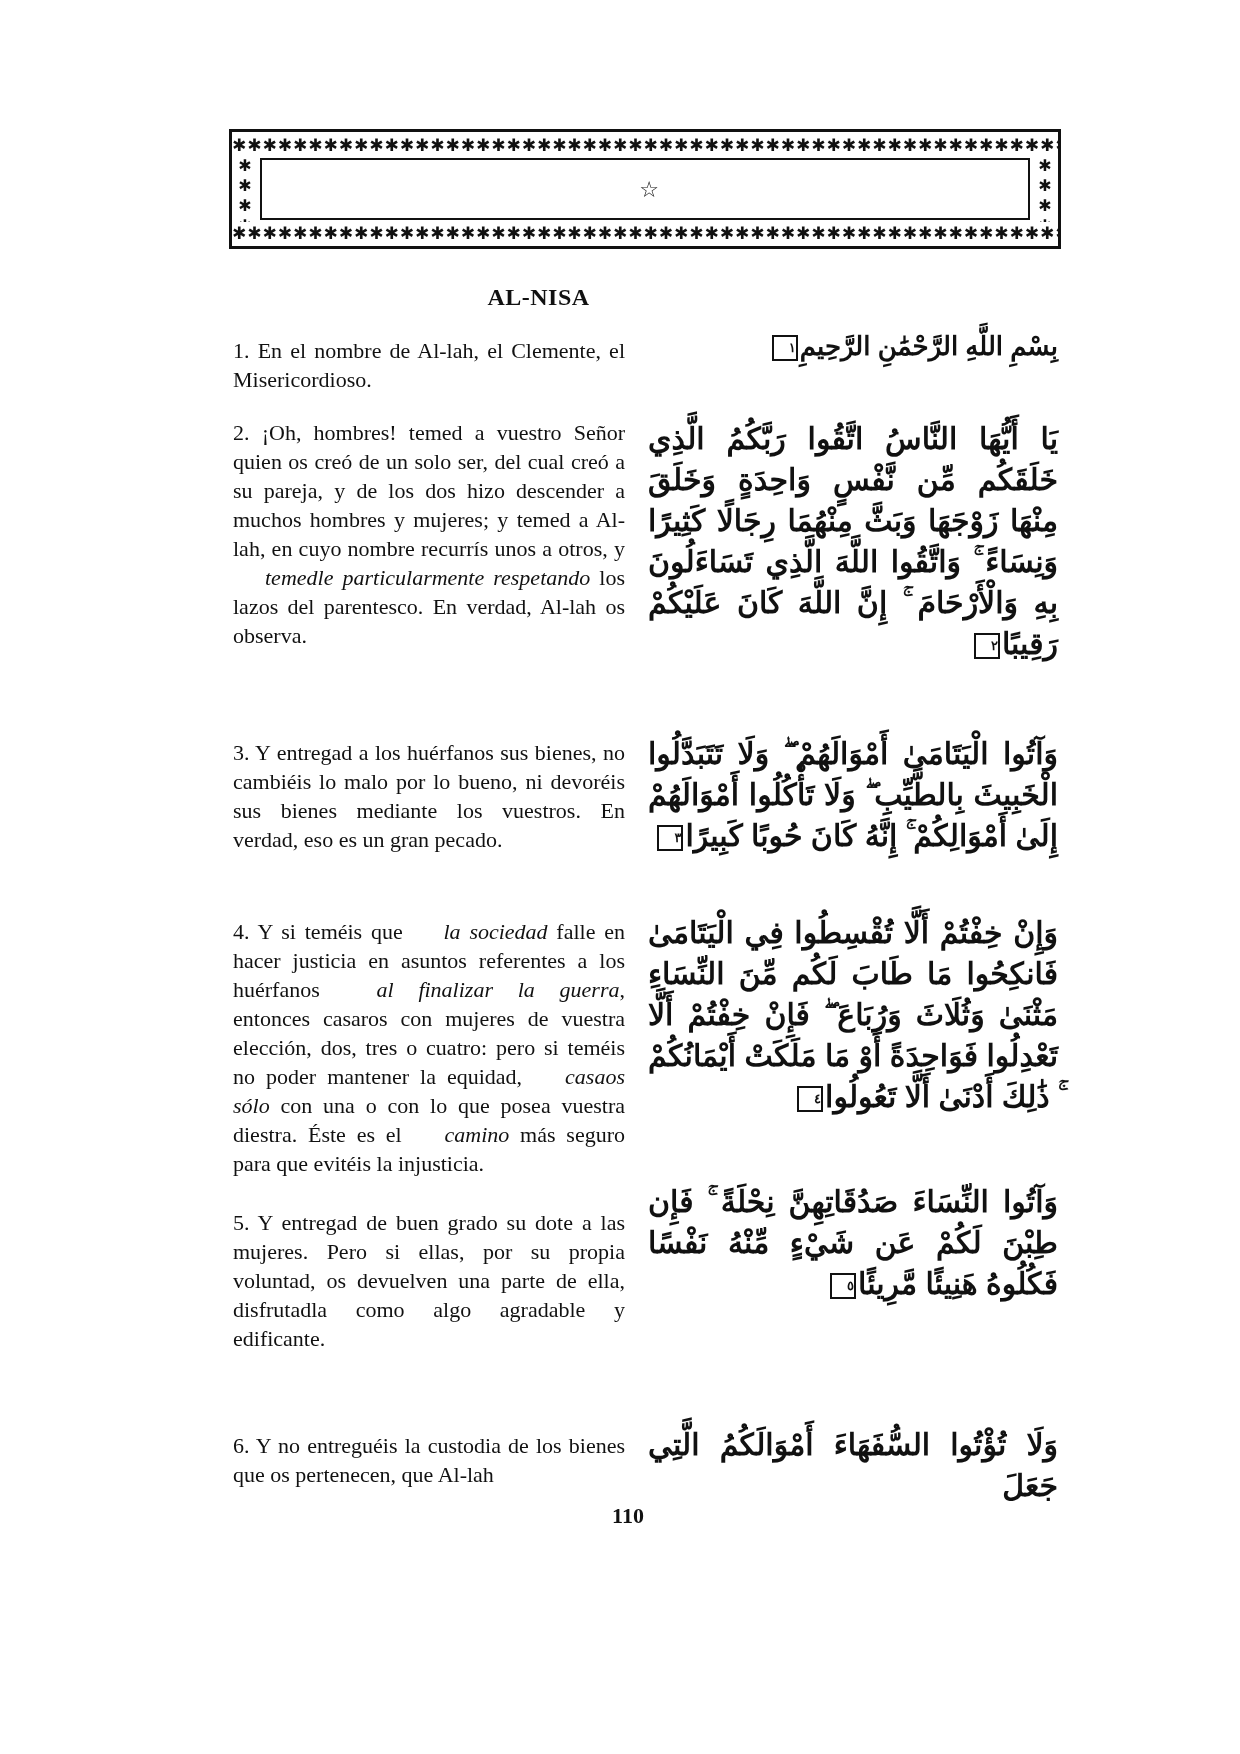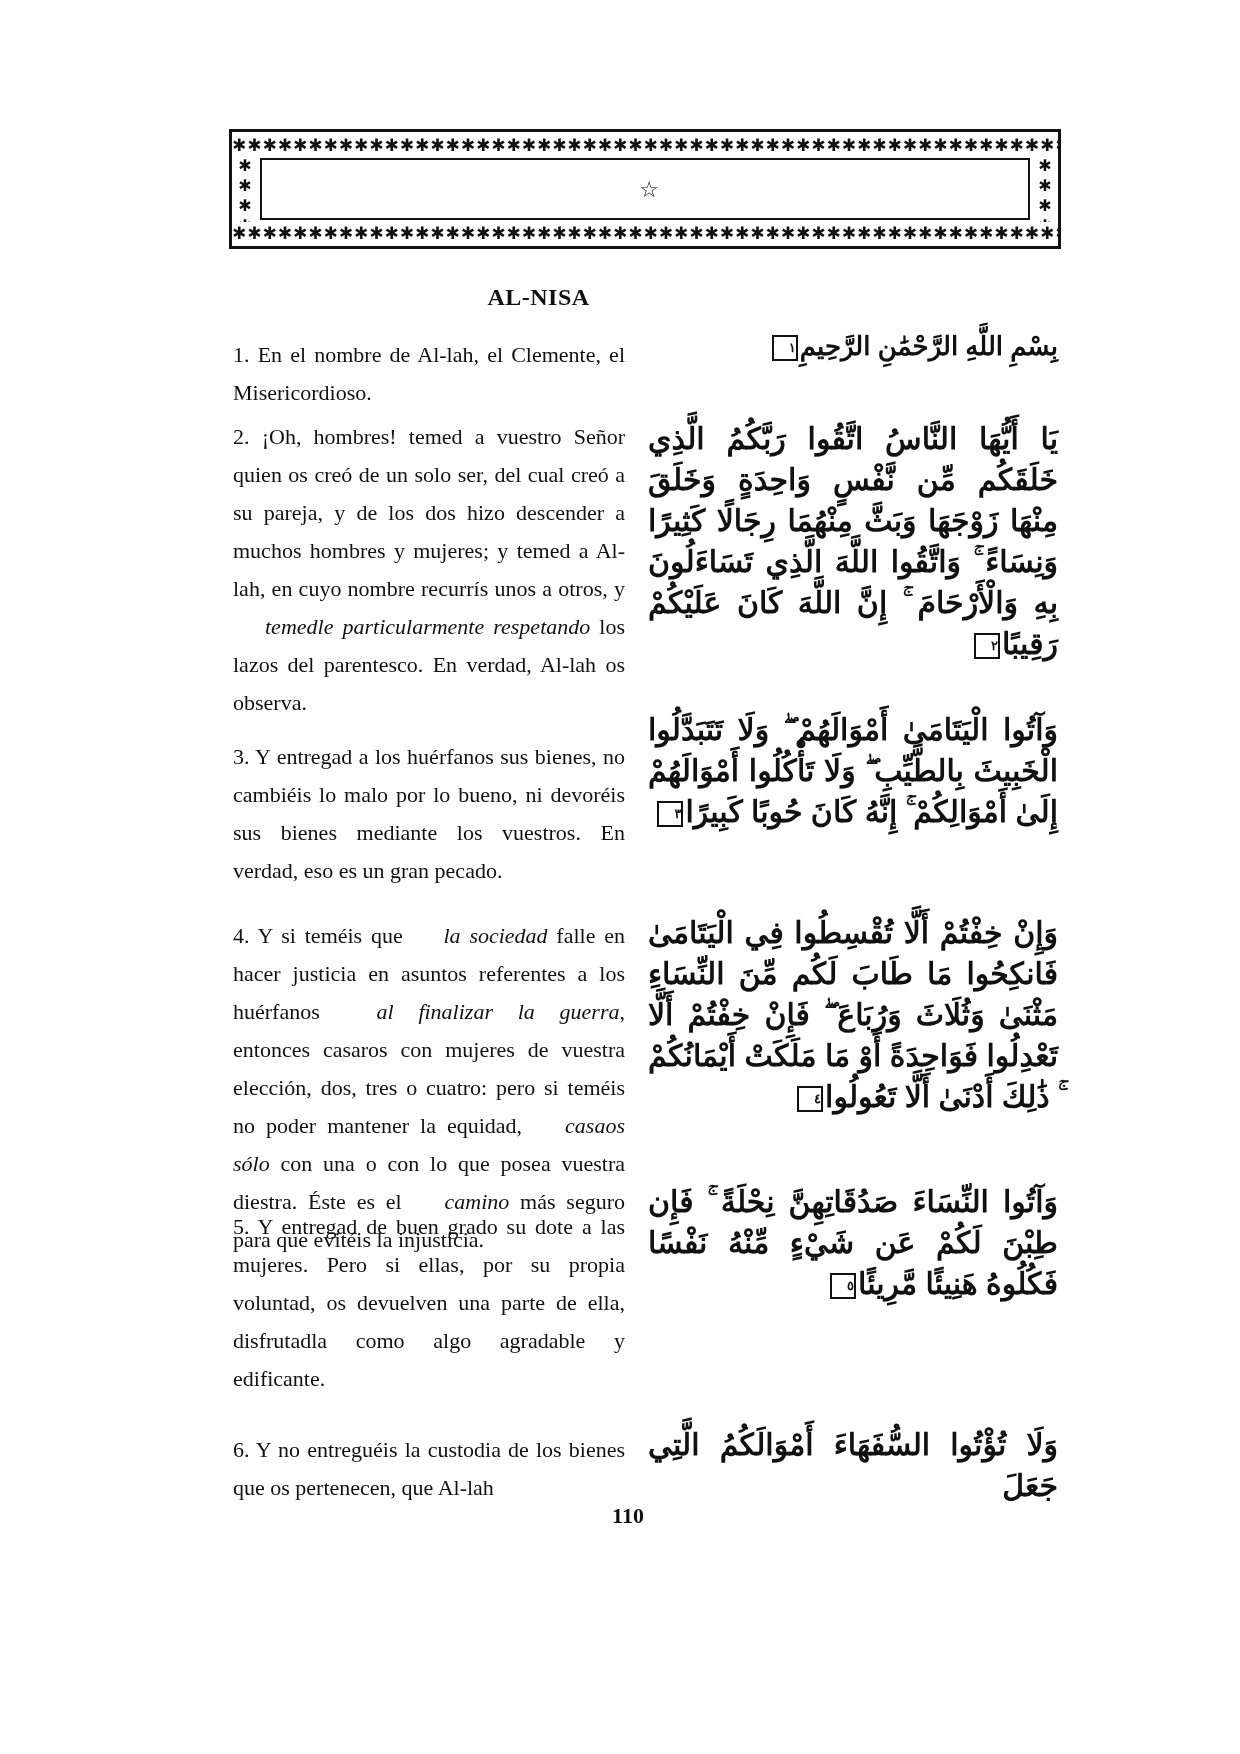--- a/index.html
+++ b/index.html
@@ -38,21 +38,21 @@
 
   .surah-title {
     position: absolute; left: 0; width: 1031px; top: 284px; text-align: center;
     font-family: "Liberation Serif", serif; font-weight: bold; font-size: 24px;
     letter-spacing: 0.5px;
     margin-left: 23px;
   }
 
   .verse-es {
     position: absolute; left: 233px; width: 392px;
-    font-family: "Liberation Serif", serif; font-size: 22px; line-height: 38px;
+    font-family: "Liberation Serif", serif; font-size: 22px; line-height: 29px;
     text-align: justify; color: #111;
   }
   .verse-es em { font-style: italic; margin-left: 32px; }
 
   .verse-ar {
     position: absolute; left: 648px; width: 410px; direction: rtl;
     font-family: Liberation Sans, sans-serif; font-weight: bold; font-size: 30px;
     line-height: 41px; text-align: justify; text-align-last: right; color: #111;
   }
   .verse-ar .ayah-marker {
@@ -82,21 +82,21 @@
 <div class="surah-title">AL-NISA</div>
 
 <div id="verses">
   <div class="verse-es" style="top:336px"><span>1. En el nombre de Al-lah, el Clemente, el Misericordioso.</span></div>
   <div class="verse-ar" style="top:326px;font-size:26px"><span>بِسْمِ اللَّهِ الرَّحْمَٰنِ الرَّحِيمِ</span><span class="ayah-marker">١</span></div>
 
   <div class="verse-es" style="top:418px"><span>2. ¡Oh, hombres! temed a vuestro Señor quien os creó de un solo ser, del cual creó a su pareja, y de los dos hizo descender a muchos hombres y mujeres; y temed a Al-lah, en cuyo nombre recurrís unos a otros, y </span><em>temedle particularmente respetando</em><span> los lazos del parentesco. En verdad, Al-lah os observa.</span></div>
   <div class="verse-ar" style="top:418px"><span>يَا أَيُّهَا النَّاسُ اتَّقُوا رَبَّكُمُ الَّذِي خَلَقَكُم مِّن نَّفْسٍ وَاحِدَةٍ وَخَلَقَ مِنْهَا زَوْجَهَا وَبَثَّ مِنْهُمَا رِجَالًا كَثِيرًا وَنِسَاءً ۚ وَاتَّقُوا اللَّهَ الَّذِي تَسَاءَلُونَ بِهِ وَالْأَرْحَامَ ۚ إِنَّ اللَّهَ كَانَ عَلَيْكُمْ رَقِيبًا</span><span class="ayah-marker">٢</span></div>
 
   <div class="verse-es" style="top:738px"><span>3. Y entregad a los huérfanos sus bienes, no cambiéis lo malo por lo bueno, ni devoréis sus bienes mediante los vuestros. En verdad, eso es un gran pecado.</span></div>
-  <div class="verse-ar" style="top:709px"><span>وَآتُوا الْيَتَامَىٰ أَمْوَالَهُمْ ۖ وَلَا تَتَبَدَّلُوا الْخَبِيثَ بِالطَّيِّبِ ۖ وَلَا تَأْكُلُوا أَمْوَالَهُمْ إِلَىٰ أَمْوَالِكُمْ ۚ إِنَّهُ كَانَ حُوبًا كَبِيرًا</span><span class="ayah-marker">٣</span></div>
+  <div class="verse-ar" style="top:733px"><span>وَآتُوا الْيَتَامَىٰ أَمْوَالَهُمْ ۖ وَلَا تَتَبَدَّلُوا الْخَبِيثَ بِالطَّيِّبِ ۖ وَلَا تَأْكُلُوا أَمْوَالَهُمْ إِلَىٰ أَمْوَالِكُمْ ۚ إِنَّهُ كَانَ حُوبًا كَبِيرًا</span><span class="ayah-marker">٣</span></div>
 
   <div class="verse-es" style="top:917px"><span>4. Y si teméis que </span><em>la sociedad</em><span> falle en hacer justicia en asuntos referentes a los huérfanos </span><em>al finalizar la guerra</em><span>, entonces casaros con mujeres de vuestra elección, dos, tres o cuatro: pero si teméis no poder mantener la equidad, </span><em>casaos sólo</em><span> con una o con lo que posea vuestra diestra. Éste es el </span><em>camino</em><span> más seguro para que evitéis la injusticia.</span></div>
   <div class="verse-ar" style="top:912px"><span>وَإِنْ خِفْتُمْ أَلَّا تُقْسِطُوا فِي الْيَتَامَىٰ فَانكِحُوا مَا طَابَ لَكُم مِّنَ النِّسَاءِ مَثْنَىٰ وَثُلَاثَ وَرُبَاعَ ۖ فَإِنْ خِفْتُمْ أَلَّا تَعْدِلُوا فَوَاحِدَةً أَوْ مَا مَلَكَتْ أَيْمَانُكُمْ ۚ ذَٰلِكَ أَدْنَىٰ أَلَّا تَعُولُوا</span><span class="ayah-marker">٤</span></div>
 
   <div class="verse-es" style="top:1208px"><span>5. Y entregad de buen grado su dote a las mujeres. Pero si ellas, por su propia voluntad, os devuelven una parte de ella, disfrutadla como algo agradable y edificante.</span></div>
   <div class="verse-ar" style="top:1181px"><span>وَآتُوا النِّسَاءَ صَدُقَاتِهِنَّ نِحْلَةً ۚ فَإِن طِبْنَ لَكُمْ عَن شَيْءٍ مِّنْهُ نَفْسًا فَكُلُوهُ هَنِيئًا مَّرِيئًا</span><span class="ayah-marker">٥</span></div>
 
   <div class="verse-es" style="top:1431px"><span>6. Y no entreguéis la custodia de los bienes que os pertenecen, que Al-lah</span></div>
   <div class="verse-ar" style="top:1424px"><span>وَلَا تُؤْتُوا السُّفَهَاءَ أَمْوَالَكُمُ الَّتِي جَعَلَ</span></div>
 </div>

